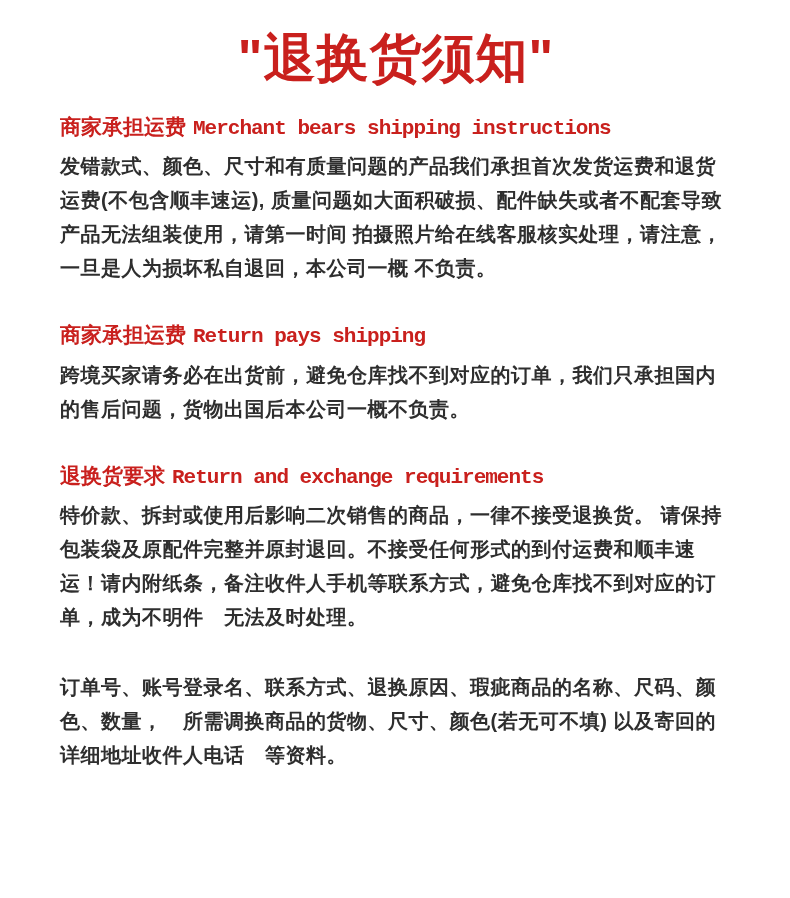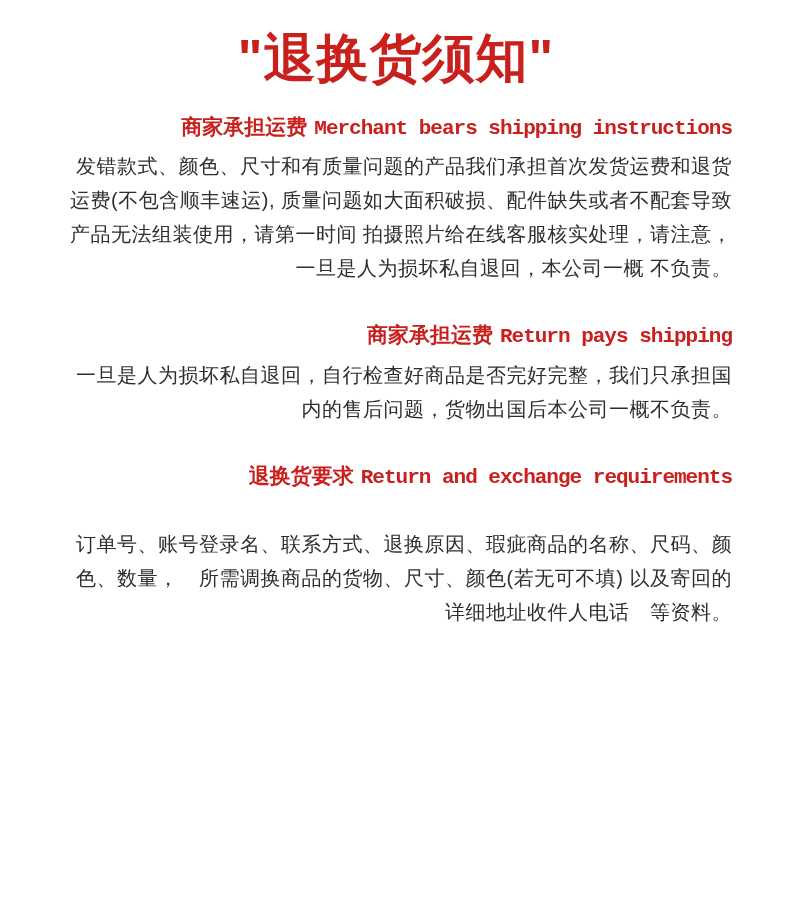--- a/index.html
+++ b/index.html
@@ -21,21 +21,20 @@
     text-align: center;
     color: #c9201d;
     font-size: 52px;
     font-weight: bold;
     line-height: 1.1;
     margin: 4px 0 14px 0;
     letter-spacing: 1px;
   }
   .section {
     margin-top: 36px;
-    text-align: right;
   }
   .section:first-of-type {
     margin-top: 26px;
   }
   .heading {
     font-size: 21px;
     font-weight: bold;
     color: #c9201d;
     margin: 0 0 7px 0;
     line-height: 1.3;
@@ -45,20 +44,21 @@
     margin-left: 7px;
     font-weight: bold;
     letter-spacing: -1px;
   }
   .paras p {
     font-size: 20px;
     color: #2e2e2e;
     line-height: 34px;
     margin: 0 0 13px 0;
     letter-spacing: 0.5px;
+    font-weight: bold;
   }
   .paras p:last-child {
     margin-bottom: 0;
   }
 </style>
 </head>
 <body>
 
 <div class="page">
 
@@ -71,29 +71,30 @@
     <div class="paras">
         <p>发错款式、颜色、尺寸和有质量问题的产品我们承担首次发货运费和退货运费(不包含顺丰速运), 质量问题如大面积破损、配件缺失或者不配套导致产品无法组装使用，请第一时间 拍摄照片给在线客服核实处理，请注意，一旦是人为损坏私自退回，本公司一概 不负责。</p>
       </div>
   </div>
 
   <div class="section">
     <h2 class="heading">
       <span class="cn">商家承担运费</span><span class="en">Return pays shipping</span>
     </h2>
     <div class="paras">
-        <p>一旦是人为损坏私自退回，自行检查好商品是否完好完整，我们只承担国内的售后问题，货物出国后本公司一概不负责。</p>
+        <p>跨境买家请务必在出货前，避免仓库找不到对应的订单，我们只承担国内的售后问题，货物出国后本公司一概不负责。</p>
       </div>
   </div>
 
   <div class="section">
     <h2 class="heading">
       <span class="cn">退换货要求</span><span class="en">Return and exchange requirements</span>
     </h2>
     <div class="paras">
+        <p>特价款、拆封或使用后影响二次销售的商品，一律不接受退换货。 请保持包装袋及原配件完整并原封退回。不接受任何形式的到付运费和顺丰速运！请内附纸条，备注收件人手机等联系方式，避免仓库找不到对应的订单，成为不明件　无法及时处理。</p>
       </div>
   </div>
 
   <div class="section">
     <div class="paras">
         <p>订单号、账号登录名、联系方式、退换原因、瑕疵商品的名称、尺码、颜色、数量，　所需调换商品的货物、尺寸、颜色(若无可不填) 以及寄回的详细地址收件人电话　等资料。</p>
       </div>
   </div>
 
 </div>

